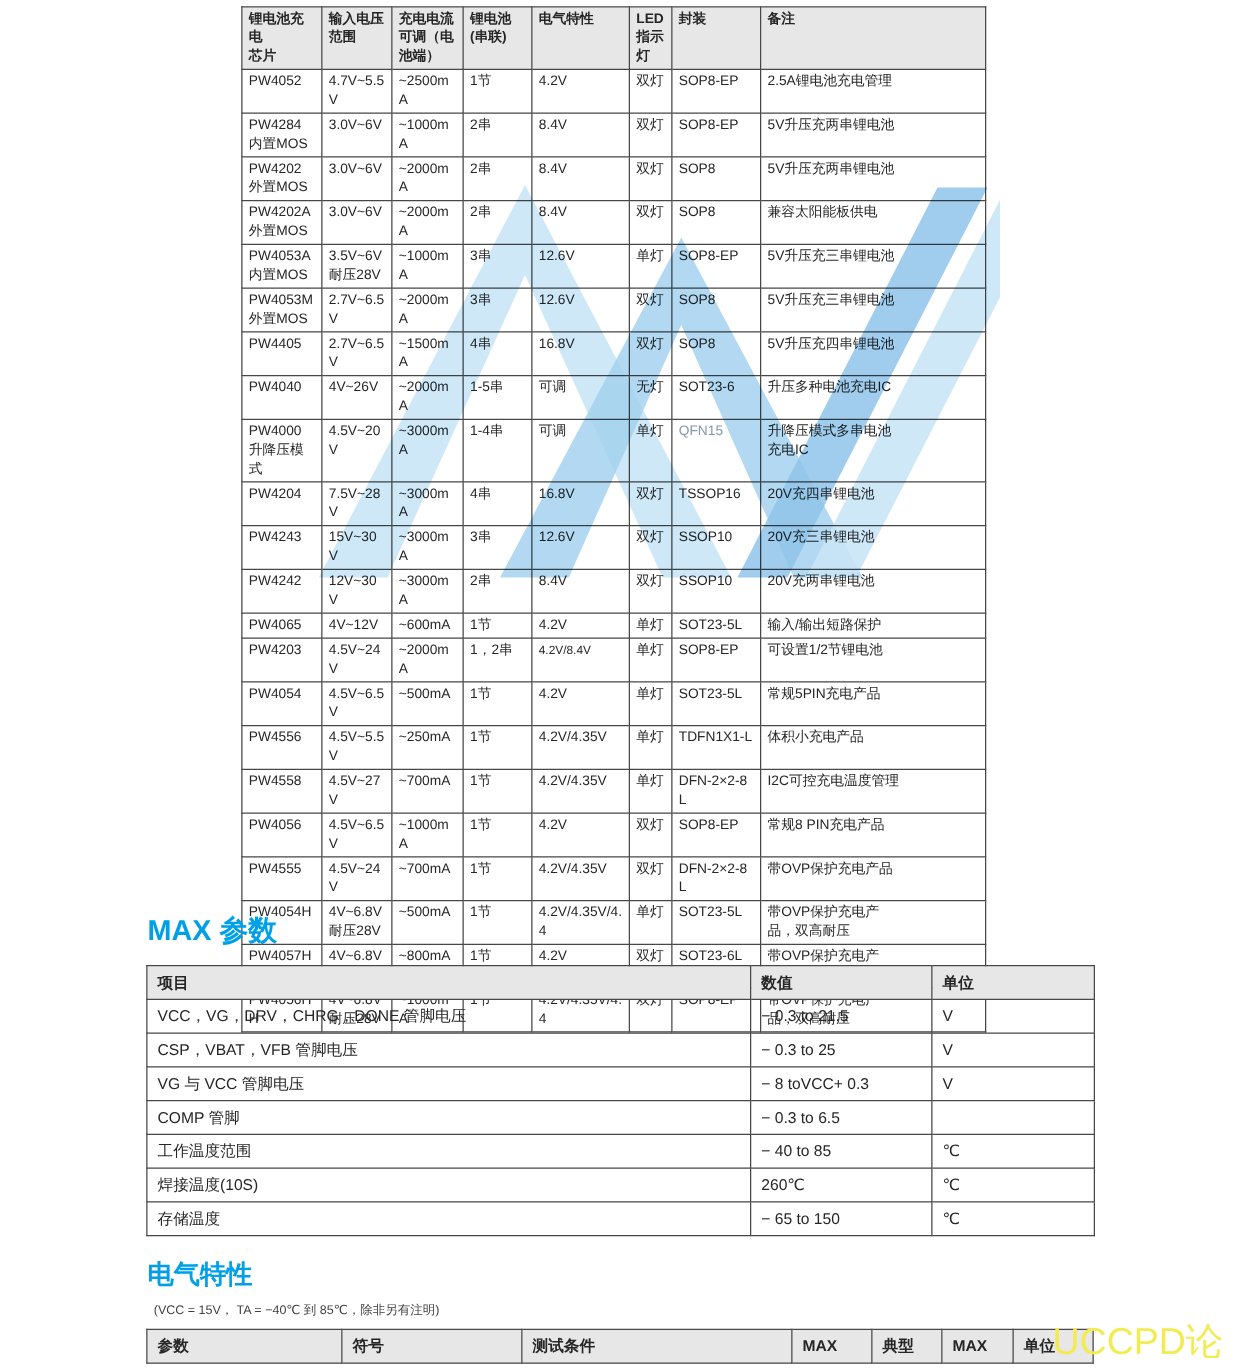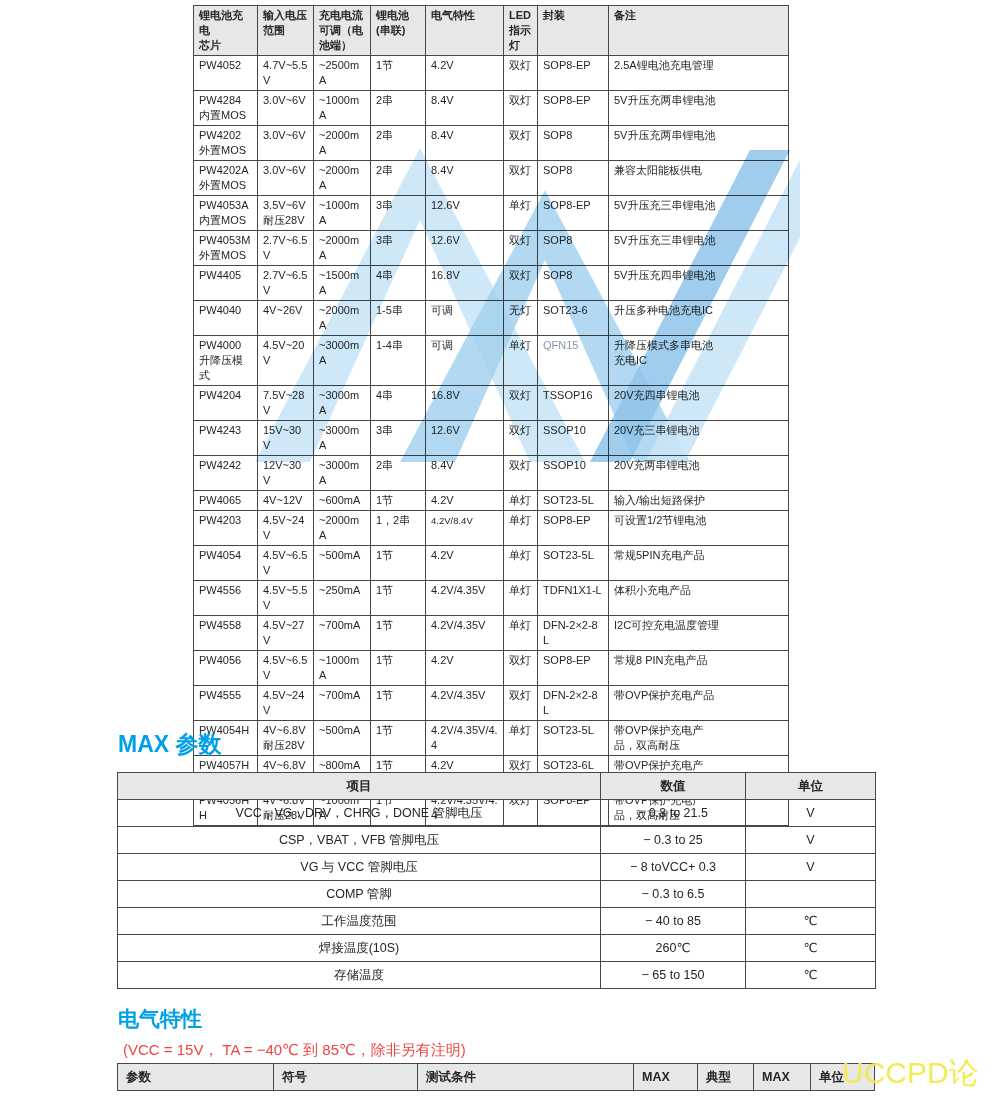--- a/index.html
+++ b/index.html
@@ -20,24 +20,24 @@
   th{background:#e7e7e7;font-weight:bold;}
   
   #chip-table{position:absolute;left:193px;top:5px;width:596px;z-index:1;}
   #chip-table td{height:15px;}
   #chip-table td.muted{color:#8498ab;}
   #chip-table td.small{font-size:9.5px;margin-top:39px;}
   
   .sec-title{position:absolute;color:#00a0e9;font-weight:bold;z-index:1;}
   #max-title{left:118px;top:729px;font-size:23px;}
   #max-table{position:absolute;left:117px;top:772px;width:758px;z-index:1;}
-  #max-table th,#max-table td{font-size:12.5px;line-height:20px;padding:3px 8px;vertical-align:middle;text-align:center;}
+  #max-table th,#max-table td{font-size:12.5px;line-height:20px;padding:3px 8px;vertical-align:middle;}
   
   #elec-title{left:118px;top:1005px;font-size:21px;}
-  #elec-cond{position:absolute;left:123px;top:1041px;font-size:15px;color:#ef4444;z-index:1;}
+  #elec-cond{position:absolute;left:123px;top:1041px;font-size:10px;color:#404040;z-index:1;}
   #elec-table{position:absolute;left:117px;top:1063px;width:757px;z-index:1;}
   #elec-table th{font-size:12.5px;line-height:20px;padding:3px 8px;vertical-align:middle;}
   
   #logo-watermark{position:absolute;left:240px;top:135px;width:560px;height:330px;z-index:2;
     mix-blend-mode:multiply;pointer-events:none;}
   #forum-watermark{position:absolute;left:842px;top:1053px;font-size:30px;z-index:3;
     letter-spacing:0px;pointer-events:none;}
 </style>
 </head>
 <body>

